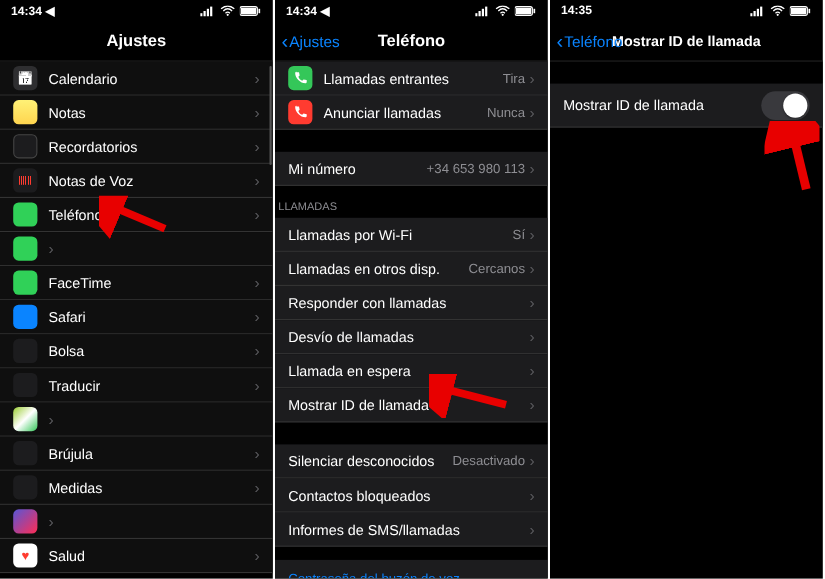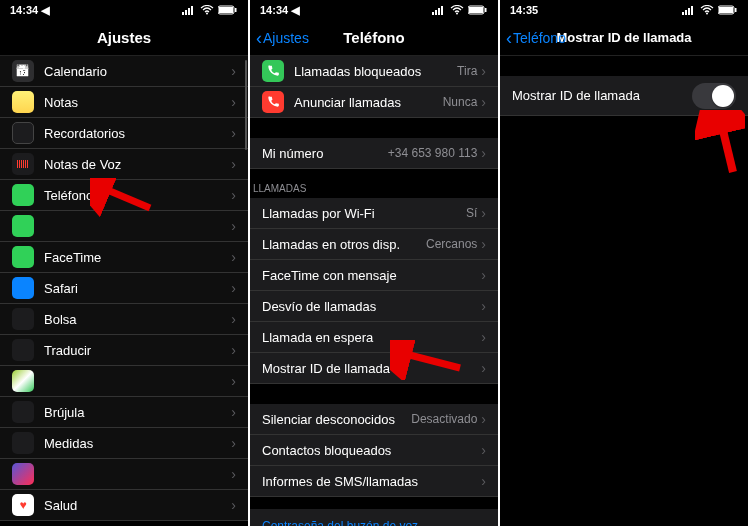--- a/index.html
+++ b/index.html
@@ -62,21 +62,21 @@
 .row {
   height: 31px;
   display: flex;
   align-items: center;
   padding: 0 12px;
   background: #1c1c1e;
   border-bottom: 0.5px solid #333;
   font-size: 13px;
   position: relative;
 }
-.row.dark { background: #0f0f0f; justify-content: space-between; }
+.row.dark { background: #0f0f0f; }
 .row .icon {
   width: 22px;
   height: 22px;
   border-radius: 5px;
   margin-right: 10px;
   display: flex;
   align-items: center;
   justify-content: center;
   flex-shrink: 0;
 }
@@ -284,21 +284,21 @@
       </span>
     <span class="title">Teléfono</span>
   </div>
   <div class="list" id="list2">
       <div class="row">
         <span class="icon ic-phone-in">
           <svg viewBox="0 0 24 24" fill="#fff">
             <path d="M6 2c-1 0-2 1-2 2 0 8 8 16 16 16 1 0 2-1 2-2v-3l-5-1-2 2c-3-1-5-3-6-6l2-2-1-5H6z"></path>
           </svg>
         </span>
-        <span class="label">Llamadas bloqueados</span>
+        <span class="label">Llamadas entrantes</span>
         <span class="value">Tira</span>
         <span class="chev">›</span>
       </div>
       <div class="row">
         <span class="icon ic-announce">
           <svg viewBox="0 0 24 24" fill="#fff">
             <path d="M6 2c-1 0-2 1-2 2 0 8 8 16 16 16 1 0 2-1 2-2v-3l-5-1-2 2c-3-1-5-3-6-6l2-2-1-5H6z"></path>
           </svg>
         </span>
         <span class="label">Anunciar llamadas</span>
@@ -316,21 +316,21 @@
         <span class="label">Llamadas por Wi-Fi</span>
         <span class="value">Sí</span>
         <span class="chev">›</span>
       </div>
       <div class="row noicon">
         <span class="label">Llamadas en otros disp.</span>
         <span class="value">Cercanos</span>
         <span class="chev">›</span>
       </div>
       <div class="row noicon">
-        <span class="label">FaceTime con mensaje</span>
+        <span class="label">Responder con llamadas</span>
         <span class="chev">›</span>
       </div>
       <div class="row noicon">
         <span class="label">Desvío de llamadas</span>
         <span class="chev">›</span>
       </div>
       <div class="row noicon">
         <span class="label">Llamada en espera</span>
         <span class="chev">›</span>
       </div>

